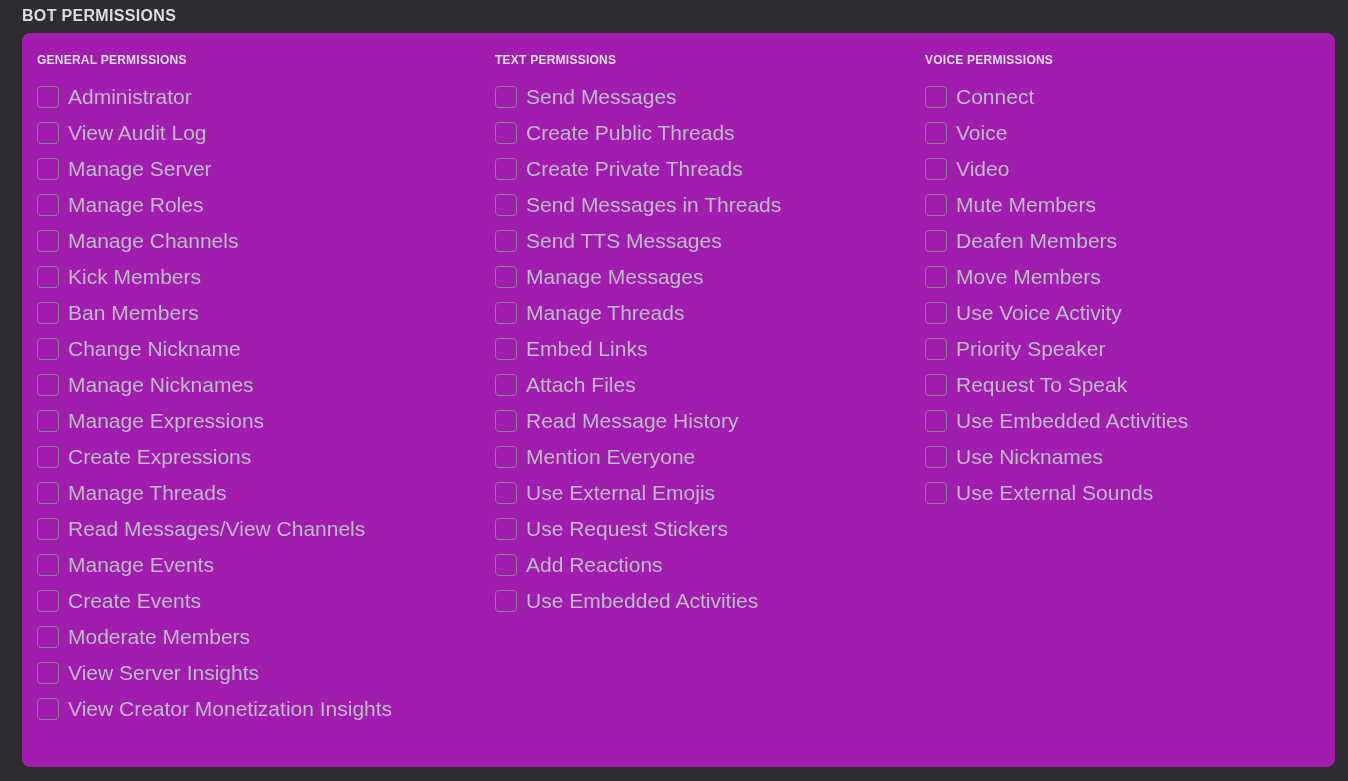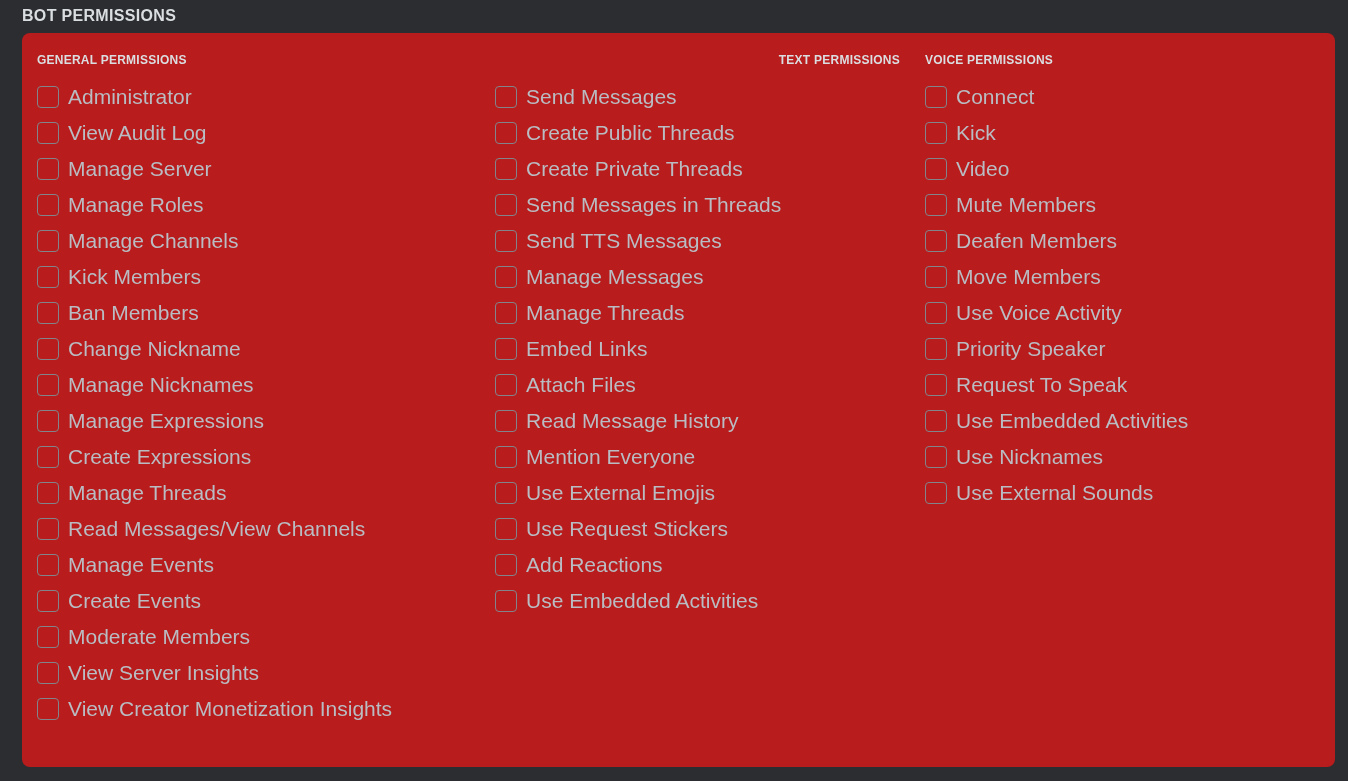--- a/index.html
+++ b/index.html
@@ -27,39 +27,39 @@
     text-transform: uppercase;
     line-height: 16px;
   }
 
   #permissions-panel {
     position: absolute;
     left: 22px;
     top: 33px;
     width: 1313px;
     height: 734px;
-    background: #b91c1c;
+    background: #a21caf;
     border-radius: 8px;
   }
 
   .columns {
     position: absolute;
     left: 0;
     top: 0;
     width: 100%;
     height: 100%;
     display: flex;
   }
 
   .perm-column {
     position: relative;
     padding-top: 19px;
   }
   .perm-column.general { width: 448px; padding-left: 15px; }
-  .perm-column.text    { width: 430px; padding-left: 25px; text-align: right; }
+  .perm-column.text    { width: 430px; padding-left: 25px; }
   .perm-column.voice   { width: 435px; padding-left: 25px; }
 
   .column-header {
     font-size: 12px;
     font-weight: bold;
     letter-spacing: 0.02em;
     color: #dbdee1;
     text-transform: uppercase;
     line-height: 16px;
     margin-bottom: 11px;
@@ -251,21 +251,21 @@
 
     <div class="perm-column voice">
       <div class="column-header">VOICE PERMISSIONS</div>
       <ul class="perm-list">
           <li class="perm-row">
             <span class="perm-checkbox"></span>
             <span class="perm-label">Connect</span>
           </li>
           <li class="perm-row">
             <span class="perm-checkbox"></span>
-            <span class="perm-label">Kick</span>
+            <span class="perm-label">Voice</span>
           </li>
           <li class="perm-row">
             <span class="perm-checkbox"></span>
             <span class="perm-label">Video</span>
           </li>
           <li class="perm-row">
             <span class="perm-checkbox"></span>
             <span class="perm-label">Mute Members</span>
           </li>
           <li class="perm-row">

